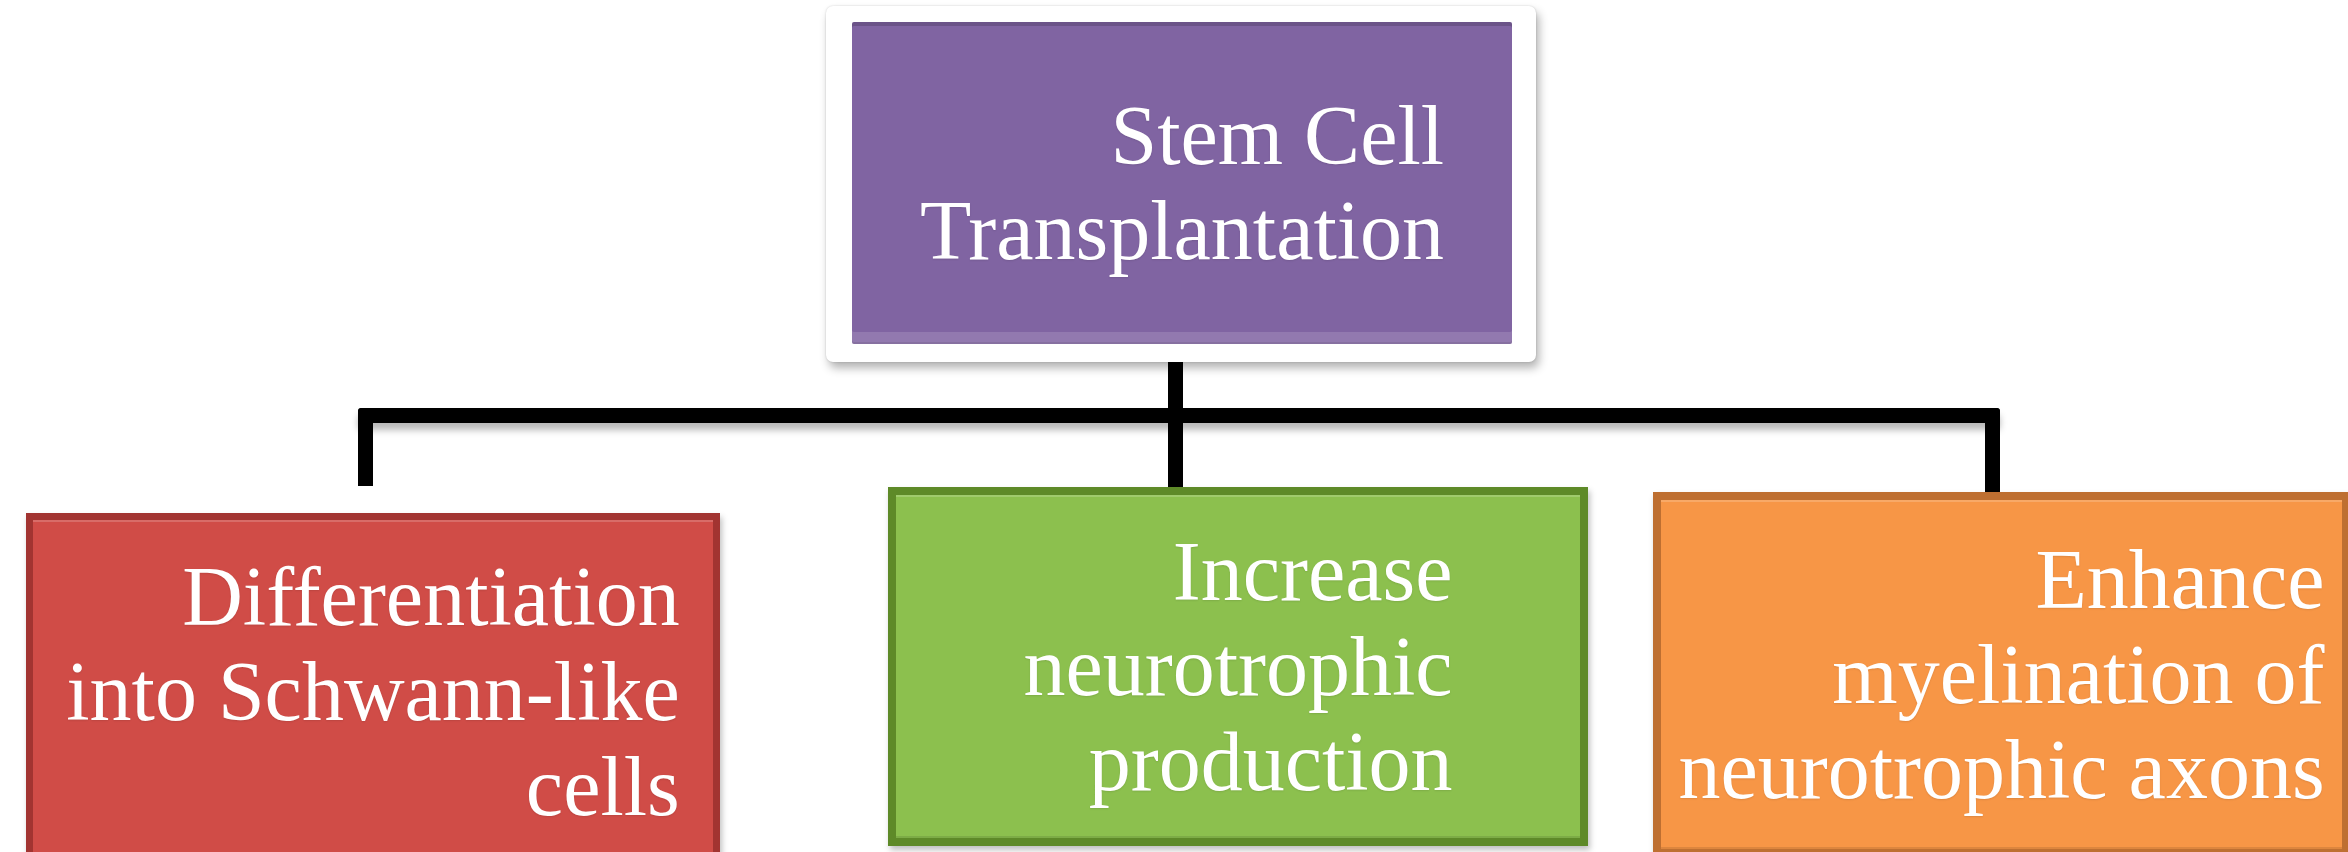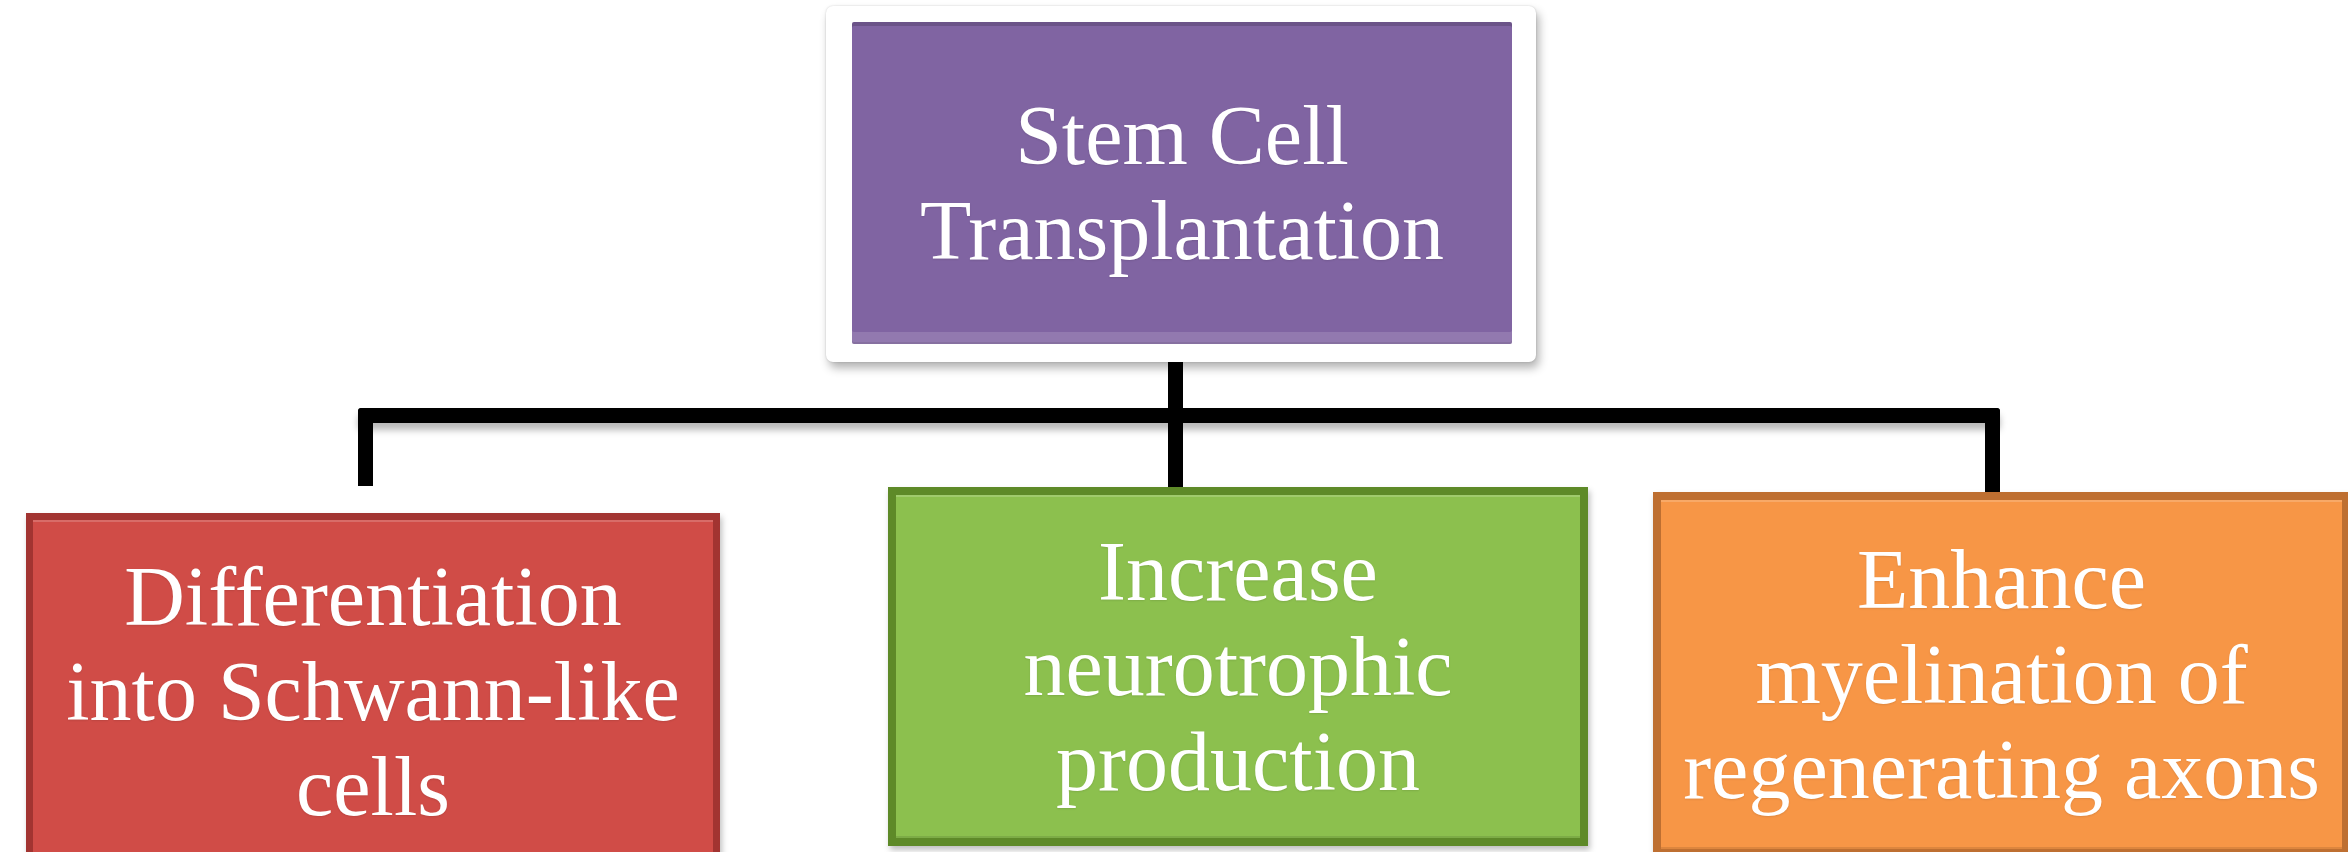--- a/index.html
+++ b/index.html
@@ -87,21 +87,21 @@
   }
   .node.orange {
     left: 1653px; top: 492px;
     width: 681px; height: 349px;
     border-width: 8px;
   }
 
   
   .label {
     white-space: pre-line;
-    text-align: center;
+    text-align: right;
     color: #ffffff;
     font-size: 84px;
     line-height: 95px;
     text-shadow: 0 1px 2px rgba(0,0,0,0.10);
   }
 </style>
 </head>
 <body>
 
 <div id="canvas">
@@ -126,16 +126,16 @@
 
   <div class="node green" style="background-color: rgb(140, 192, 78); border-color: rgb(94, 138, 40);">
     <div class="label" style="color: rgb(255, 255, 255);">Increase
 neurotrophic
 production</div>
   </div>
 
   <div class="node orange" style="background-color: rgb(247, 150, 70); border-color: rgb(190, 111, 49);">
     <div class="label" style="color: rgb(255, 255, 255);">Enhance
 myelination of
-regenerating axons</div>
+neurotrophic axons</div>
   </div>
 
 </div>
 
 </body></html>

